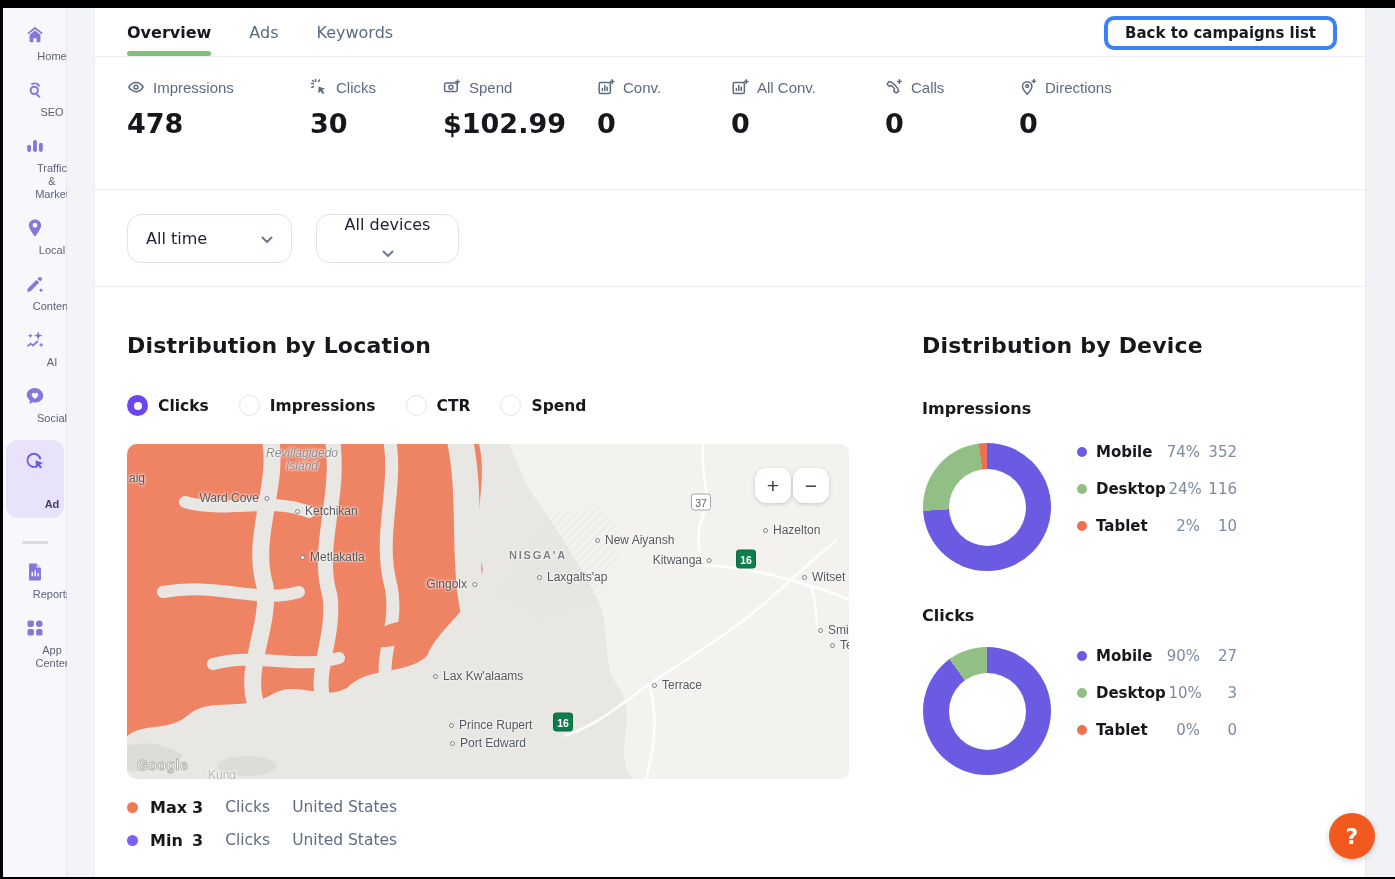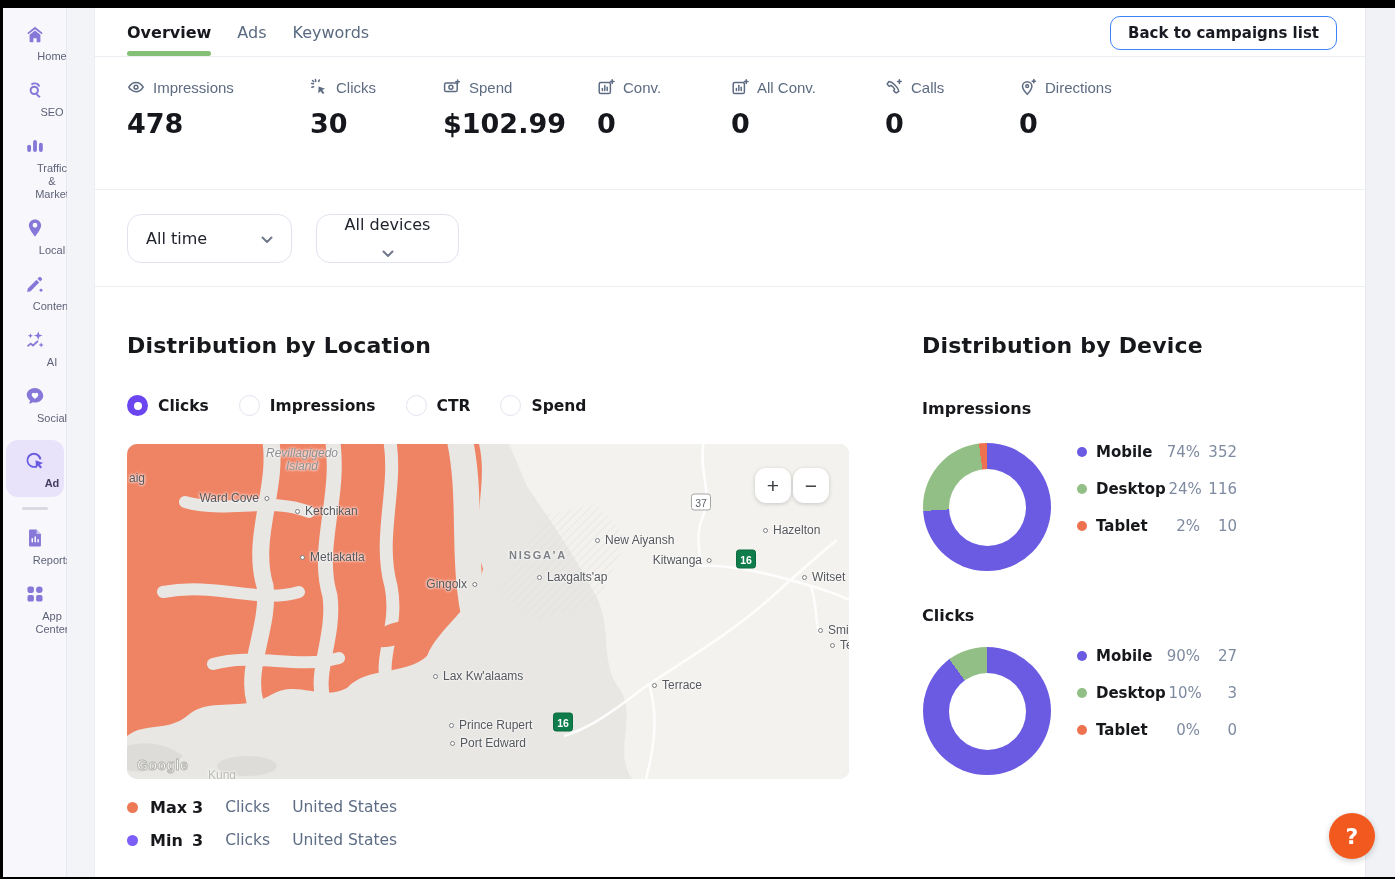--- a/index.html
+++ b/index.html
@@ -6,34 +6,34 @@
   body { font-family:"Liberation Sans", sans-serif; background:#000; }
   .screen { position:relative; width:1395px; height:879px; background:#000; overflow:hidden; }
   .frame { position:absolute; top:8px; left:3px; right:0; bottom:2px; background:#fff; display:flex; }
 
   
   .sidebar { width:64px; background:#f8f8fc; border-right:1px solid #e9eaf1; display:flex; flex-direction:column; align-items:center; padding-top:14px; flex-shrink:0; }
   .substrip { width:28px; background:#f3f4f8; border-right:1px solid #eceef3; flex-shrink:0; }
   .side-item { display:flex; flex-direction:column; align-items:center; margin-bottom:15px; cursor:pointer; width:58px; }
   .side-item .icn { width:24px; height:24px; display:flex; align-items:center; justify-content:center; }
   .side-item .lbl { font-size:11px; color:#5e6278; margin-top:4px; text-align:center; line-height:13px;padding-left:35px; }
-  .side-item.selected { background:#e8e2fb; border-radius:12px; padding:9px 0 7px; margin-bottom:6px; }
+  .side-item.selected { background:#e8e2fb; border-radius:12px; padding:9px 0 7px; margin-bottom:19px;gap:21px; }
   .side-item.selected .lbl { color:#454063; font-weight:bold; }
   .side-divider { width:26px; height:3px; border-radius:2px; background:#d9dae2; margin:4px 0 16px; }
 
   
   .main { flex:1; display:flex; flex-direction:column; background:#fff; min-width:0; }
   .rightstrip { width:30px; background:#f1f2f6; border-left:1px solid #e9eaf0; flex-shrink:0; }
 
   .tabs-row { height:49px; border-bottom:1px solid #edeef3; display:flex; align-items:center; padding-left:32px; position:relative; flex-shrink:0; }
-  .tabs { display:flex; gap:26px; height:100%; }
+  .tabs { display:flex; gap:38px; height:100%; }
   .tab { display:flex; align-items:center; height:100%; font-size:16px; color:#5a6a80; cursor:pointer; position:relative; font-family:"DejaVu Sans", sans-serif; }
   .tab.active { color:#16181d; font-weight:bold; }
   .tab.active::after { content:""; position:absolute; left:0; right:0; bottom:0; height:5px; border-radius:3px; background:#83bf75; }
-  .back-btn { position:absolute; right:28px; top:8px; height:34px; padding:0 17px; background:#fff; border:1px solid #3b82f6; border-radius:10px; font-size:15px; font-weight:bold; color:#191b22; font-family:"DejaVu Sans", sans-serif; cursor:pointer; }
+  .back-btn { position:absolute; right:28px; top:8px; height:34px; padding:0 17px; background:#fff; border:4px solid #3b82f6; border-radius:10px; font-size:15px; font-weight:bold; color:#191b22; font-family:"DejaVu Sans", sans-serif; cursor:pointer; }
 
   .stats-row { height:133px; border-bottom:1px solid #edeef3; display:flex; padding:21px 0 0 32px; flex-shrink:0; }
   .stat { flex-shrink:0; }
   .stat-label { display:flex; align-items:center; gap:8px; font-size:15px; color:#5d6b82; }
   .stat-value { font-size:27px; font-weight:bold; color:#15171c; margin-top:12px; font-family:"DejaVu Sans", sans-serif; }
 
   .filters-row { height:97px; border-bottom:1px solid #edeef3; display:flex; align-items:center; gap:24px; padding-left:32px; flex-shrink:0; }
   .pill { height:49px; border:1.5px solid #e1e4f0; border-radius:14px; display:inline-flex; align-items:center; justify-content:space-between; padding:0 18px; font-size:16px; color:#21242e; cursor:pointer; background:#fff; font-family:"DejaVu Sans", sans-serif; }
   .pill.time { width:165px; } .pill.device { width:143px;flex-direction:column; }
 

